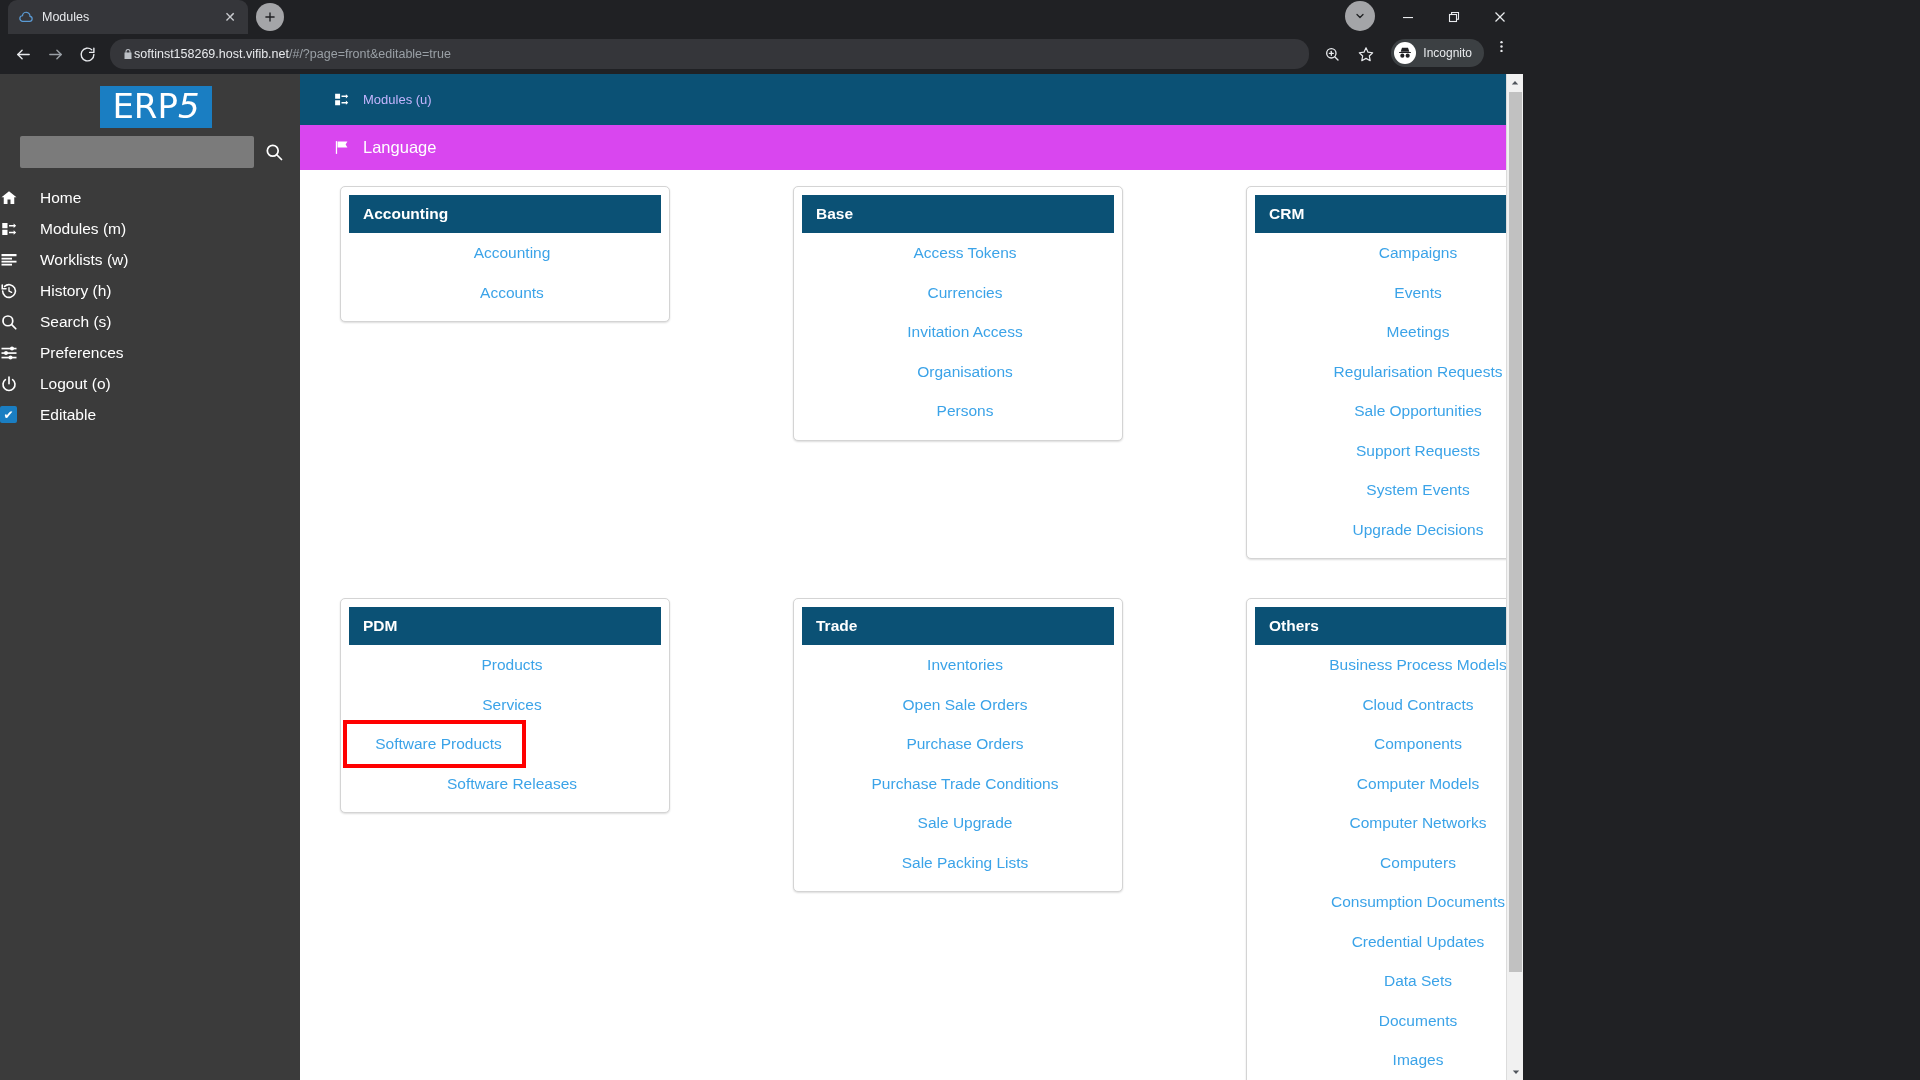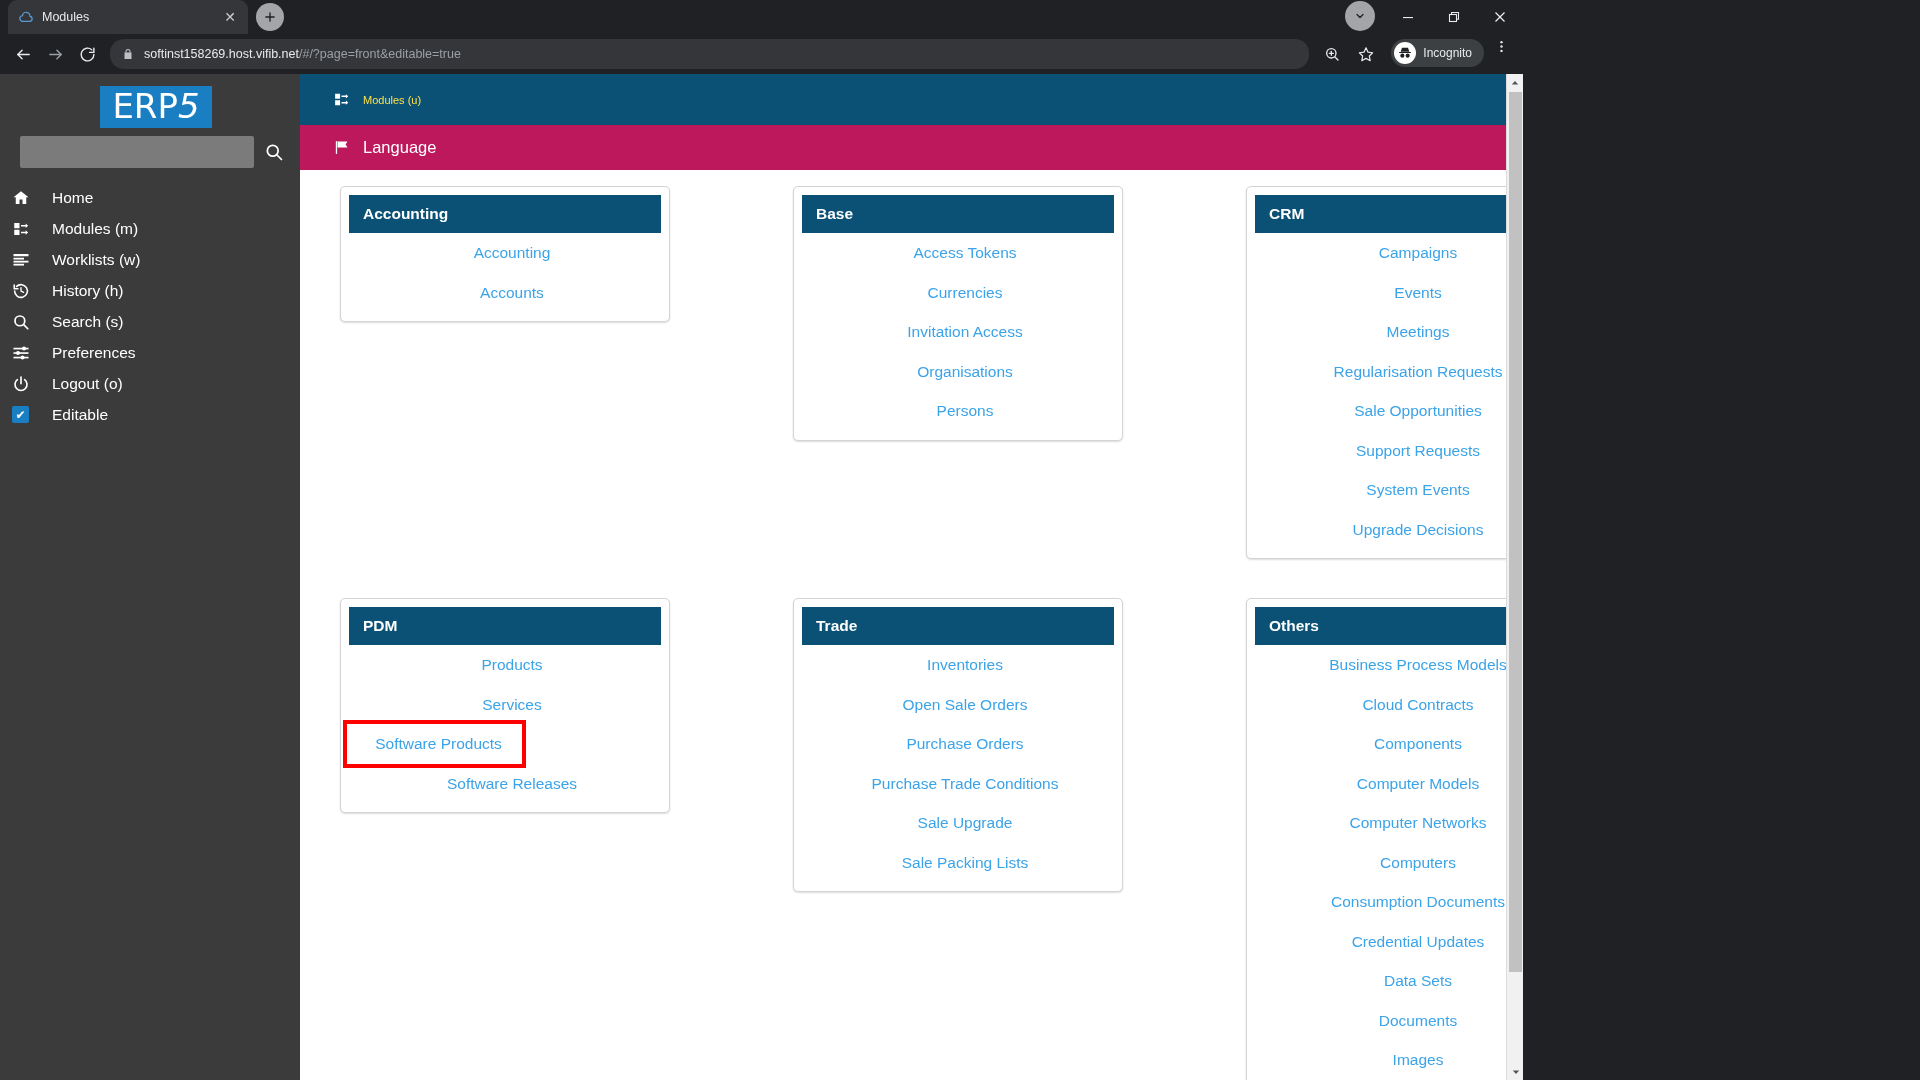--- a/index.html
+++ b/index.html
@@ -54,21 +54,21 @@
     height: 40px; background: #202124;
     display: flex; align-items: center; gap: 2px; padding: 0 8px;
   }
   .tb-btn {
     width: 30px; height: 30px; border-radius: 50%;
     display: flex; align-items: center; justify-content: center;
     color: #e8eaed; flex: 0 0 30px;
   }
   .omnibox {
     flex: 1; height: 28px; background: #35363a; border-radius: 14px;
-    display: flex; align-items: center; padding: 15px 12px; gap: 10px;
+    display: flex; align-items: center; padding: 15px 12px; 
     margin: 6px 6px;
   }
   .omnibox-text { font-size: 12.5px; color: #e8eaed; white-space: nowrap; }
   .omnibox-text .faint { color: #9aa0a6; }
   .tb-right { display: flex; gap: 4px; }
   .incognito-pill {
     height: 28px; background: #3c4043; border-radius: 14px;
     display: flex; align-items: center; gap: 7px; padding: 0 12px 0 3px;
     margin-left: 6px;
   }
@@ -96,38 +96,38 @@
   .logo .five { font-style: italic; font-weight: 300; }
   .search-row { display: flex; align-items: center; padding: 0 16px 0 20px; gap: 10px; margin-bottom: 14px; }
   .search-input {
     flex: 1; height: 32px; background: #7b7b7b; border: none; outline: none;
     color: #fff; font-size: 14px; padding: 0 8px; border-radius: 2px;
     font-family: "Liberation Sans", sans-serif;
   }
   .search-btn { background: none; border: none; padding: 0; cursor: pointer; display: flex; }
   .nav-item {
     display: flex; align-items: center; gap: 0; height: 31px;
-    padding-left: 12px; color: #fff; text-decoration: none; font-size: 15.5px;
+    padding-left: 0; color: #fff; text-decoration: none; font-size: 15.5px;
   }
   .nav-icon { width: 40px; flex: 0 0 40px; display: flex; align-items: center; justify-content: flex-start; }
   .nav-label { white-space: nowrap; }
   .checkbox-blue {
     width: 17px; height: 17px; background: #1a7ec2; border-radius: 2px;
     display: flex; align-items: center; justify-content: center;
     color: #fff; font-size: 12px; line-height: 1;
   }
 
   
   .main { flex: 1; position: relative; overflow: hidden; background: #fff; }
   .hdr-modules {
     height: 51px; background: #0b5175; display: flex; align-items: center;
-    padding-left: 33px; gap: 13px; color: #fde047; font-size: 11px;
+    padding-left: 33px; gap: 13px; color: #c4b5fd; font-size: 13px;
   }
   .hdr-language {
-    height: 45px; background: #be185d; display: flex; align-items: center;
+    height: 45px; background: #d946ef; display: flex; align-items: center;
     padding-left: 33px; gap: 13px; color: #fff; font-size: 16.5px;
   }
 
   .cards {
     position: relative; padding: 16px 0 0 40px;
   }
   .card-row { display: flex; gap: 123px; align-items: flex-start; margin-bottom: 39px; text-align: center; }
   .card {
     width: 330px; flex: 0 0 330px; background: #fff;
     border: 1px solid #d4d4d4; border-radius: 5px;

